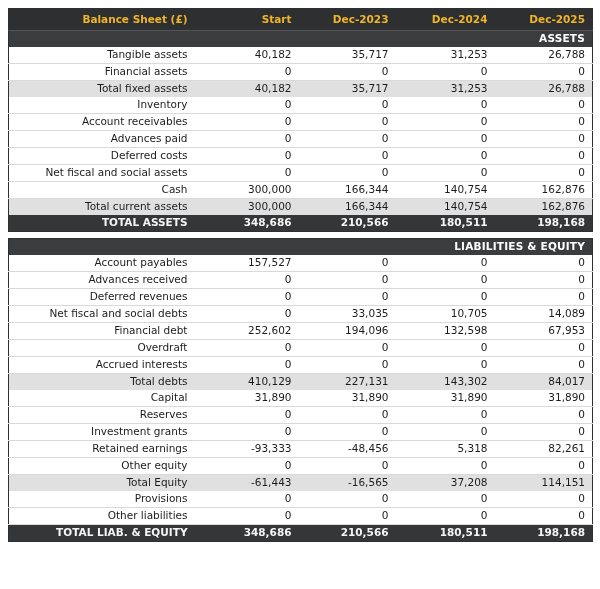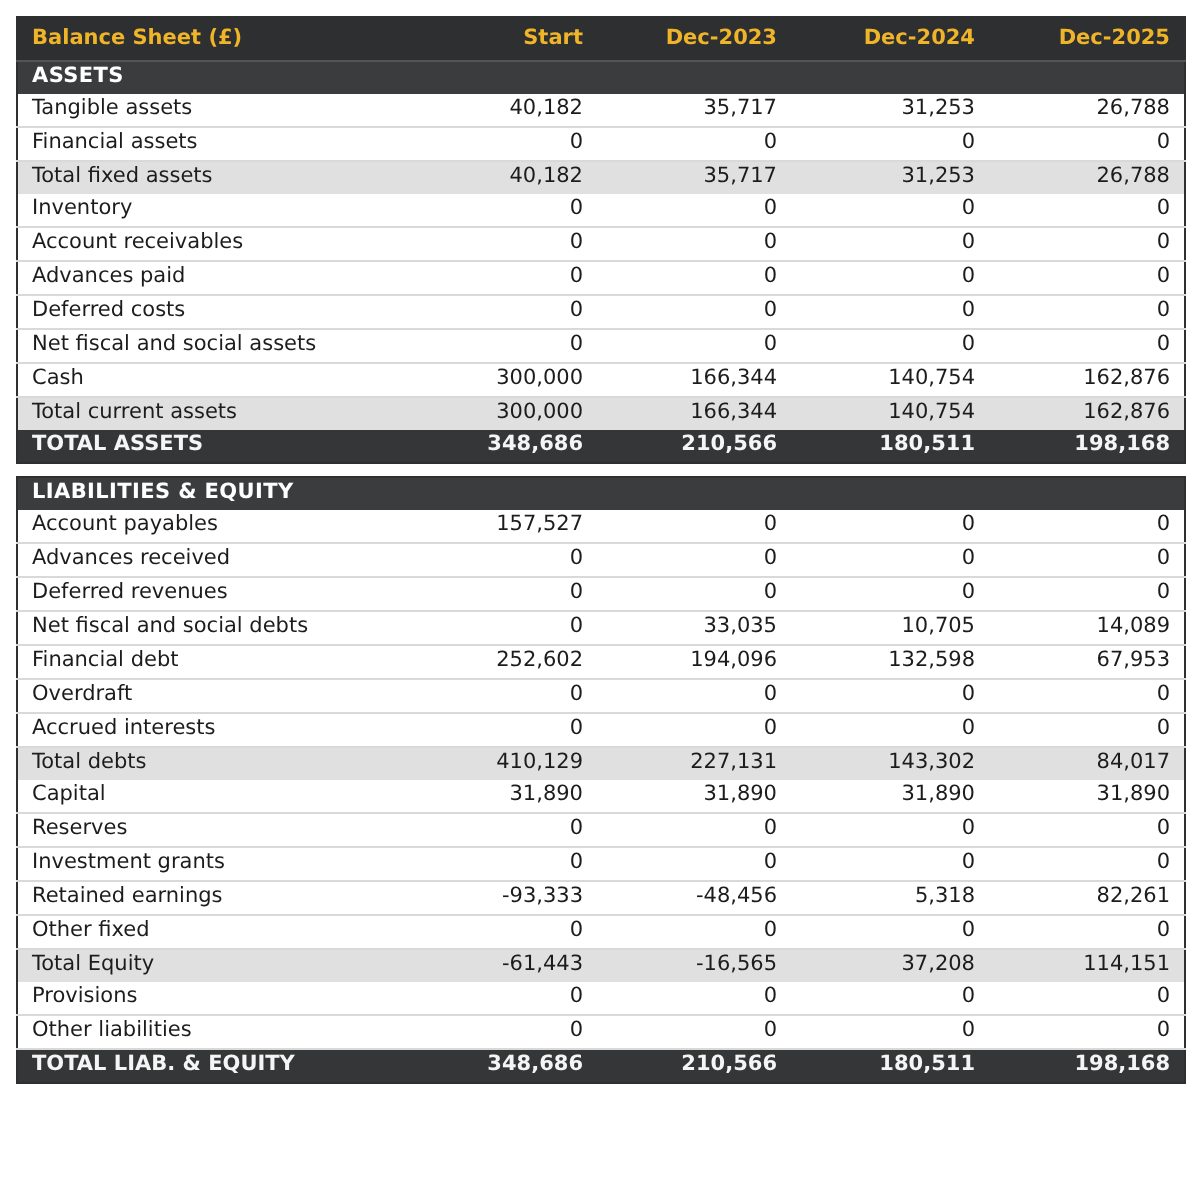--- a/index.html
+++ b/index.html
@@ -37,21 +37,21 @@
   .bs-table th { height: 21px; }
   .bs-table td { height: 16px; }
 
   thead th {
     background: var(--header-bg, #2d2f31);
     color: var(--header-text, #f0b429);
     font-weight: bold;
     font-size: 11px;
     border-bottom: 1px solid #555555;
   }
-  .label { text-align: left; }
+  .label { text-align: right; }
   .num   { text-align: right; }
 
   tr.item td {
     background: #ffffff;
     color: var(--text, #1c1c1c);
     border-bottom: 1px solid var(--row-border, #d9d9d9);
     font-weight: normal;
   }
   tr.subtotal td {
     background: var(--subtotal-bg, #e0e0e0);
@@ -270,21 +270,21 @@
             <td class="num">0</td>
           </tr>
           <tr class="item">
             <td class="label">Retained earnings</td>
             <td class="num">-93,333</td>
             <td class="num">-48,456</td>
             <td class="num">5,318</td>
             <td class="num">82,261</td>
           </tr>
           <tr class="item">
-            <td class="label">Other fixed</td>
+            <td class="label">Other equity</td>
             <td class="num">0</td>
             <td class="num">0</td>
             <td class="num">0</td>
             <td class="num">0</td>
           </tr>
           <tr class="subtotal">
             <td class="label">Total Equity</td>
             <td class="num">-61,443</td>
             <td class="num">-16,565</td>
             <td class="num">37,208</td>

